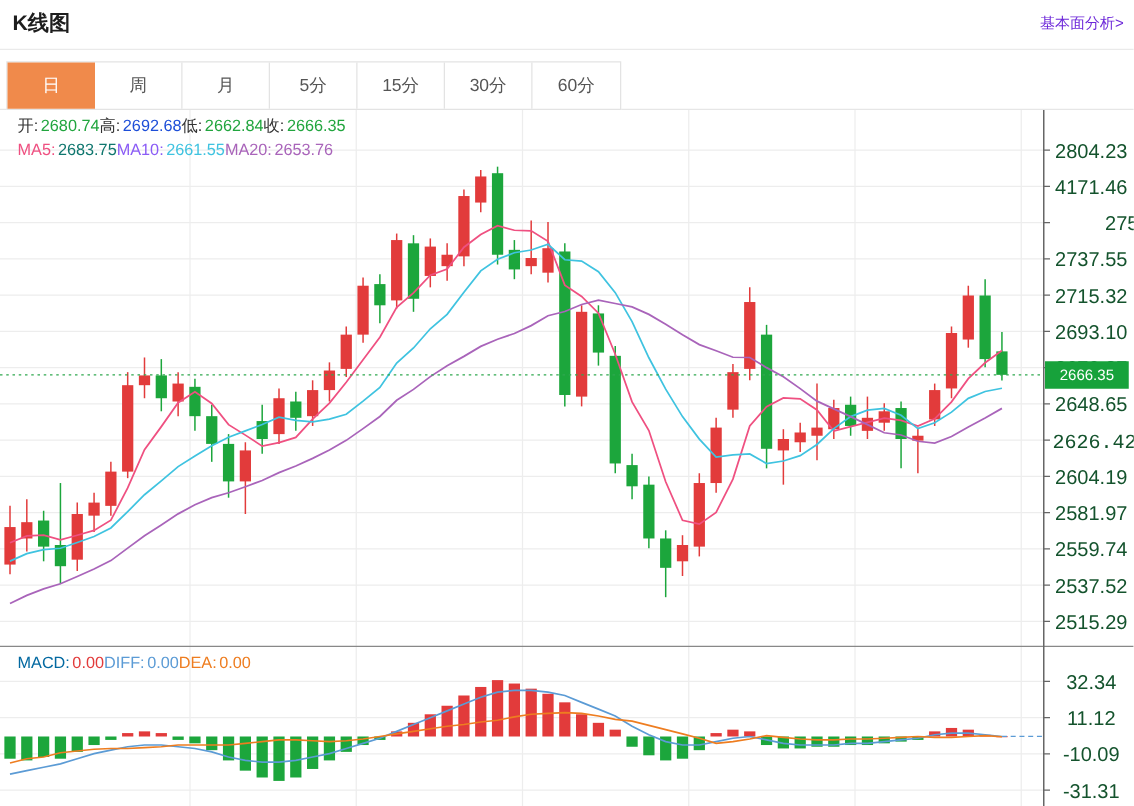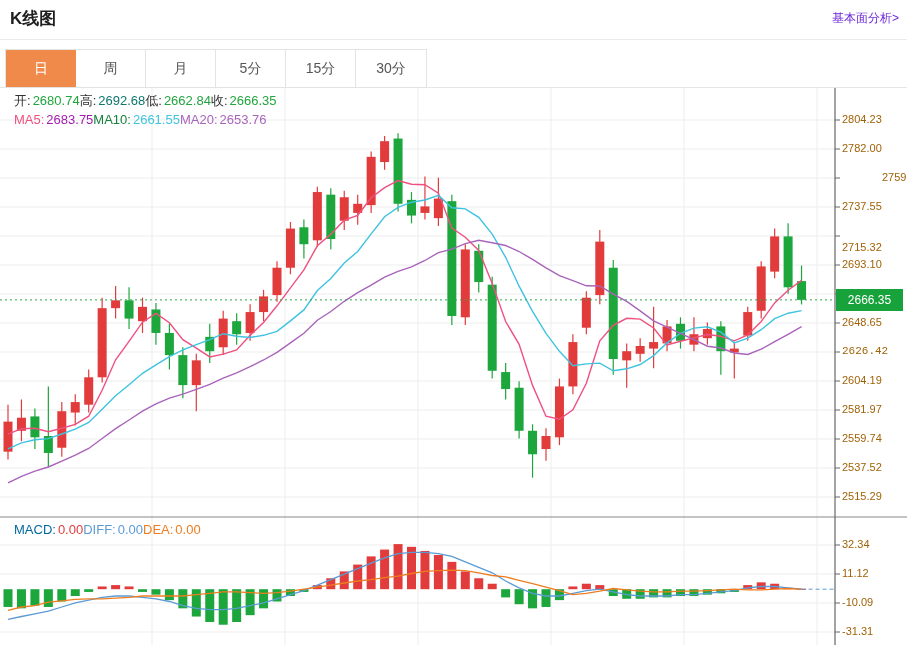--- a/index.html
+++ b/index.html
@@ -14,38 +14,39 @@
   .tab:last-child{border-right:none}
   .tab.active{color:#fff;border-right:none}
   .chart-top{position:absolute;left:0;top:87px;width:907px;height:1px;background:#e6e6e6}
   #chart-svg{position:absolute;left:0;top:0;z-index:1}
   .hitarea{position:absolute;z-index:2;background:transparent}
   .row{position:absolute;display:flex;font-size:13px;z-index:6;white-space:nowrap}
   #ohlc-row{left:14px;top:92px}
   #ma-row{left:14px;top:112px}
   #macd-row{left:14px;top:522px}
   .pair .lbl{color:#333;margin-right:2px}
-  .ticklab{position:absolute;left:842px;width:62px;font-size:11px;color:#a16207;z-index:3;text-align:left}
+  .ticklab{position:absolute;left:842px;width:62px;font-size:16px;color:#14532d;z-index:3;text-align:center}
   .badge{position:absolute;left:836px;top:289px;width:67px;height:22px;color:#fff;font-size:12px;
          line-height:22px;text-align:center;z-index:5}
 </style>
 </head>
 <body>
 
 <div class="hdr-title">K线图</div>
 <a class="hdr-link">基本面分析&gt;</a>
 <div class="hdr-sep"></div>
 
 <div id="tabs">
     <div class="tab active" style="background: rgb(240, 138, 75);">日</div>
     <div class="tab">周</div>
     <div class="tab">月</div>
     <div class="tab">5分</div>
     <div class="tab">15分</div>
     <div class="tab">30分</div>
+    <div class="tab">60分</div>
   </div>
 <div class="chart-top"></div>
 
 <svg id="chart-svg" width="907" height="645">
     <line x1="152" y1="88" x2="152" y2="645" stroke="#ededed" stroke-width="1"></line>
     <line x1="285" y1="88" x2="285" y2="645" stroke="#ededed" stroke-width="1"></line>
     <line x1="418" y1="88" x2="418" y2="645" stroke="#ededed" stroke-width="1"></line>
     <line x1="551" y1="88" x2="551" y2="645" stroke="#ededed" stroke-width="1"></line>
     <line x1="684" y1="88" x2="684" y2="645" stroke="#ededed" stroke-width="1"></line>
     <line x1="817" y1="88" x2="817" y2="645" stroke="#ededed" stroke-width="1"></line>
@@ -273,41 +274,41 @@
     <line x1="835" y1="545" x2="840" y2="545" stroke="#666666" stroke-width="1"></line>
     <line x1="835" y1="574" x2="840" y2="574" stroke="#666666" stroke-width="1"></line>
     <line x1="835" y1="603" x2="840" y2="603" stroke="#666666" stroke-width="1"></line>
     <line x1="835" y1="632" x2="840" y2="632" stroke="#666666" stroke-width="1"></line>
   </svg>
 <div class="hitarea" style="left:0;top:88px;width:835px;height:429px"></div>
 <div class="hitarea" style="left:0;top:518px;width:835px;height:127px"></div>
 
 <div id="ohlc-row" class="row">
     <span class="pair"><span class="lbl">开:</span><span style="color: rgb(33, 165, 62);">2680.74</span></span>
-    <span class="pair"><span class="lbl">高:</span><span style="color: #0f766e;">2692.68</span></span>
+    <span class="pair"><span class="lbl">高:</span><span style="color: #1d4ed8;">2692.68</span></span>
     <span class="pair"><span class="lbl">低:</span><span style="color: rgb(33, 165, 62);">2662.84</span></span>
     <span class="pair"><span class="lbl">收:</span><span style="color: rgb(33, 165, 62);">2666.35</span></span>
   </div>
 <div id="ma-row" class="row">
-    <span class="pair"><span class="lbl" style="color: rgb(239, 80, 129);">MA5:</span><span style="color: #a21caf;">2683.75</span></span>
-    <span class="pair"><span class="lbl" style="color: #15803d;">MA10:</span><span style="color: rgb(63, 195, 224);">2661.55</span></span>
+    <span class="pair"><span class="lbl" style="color: rgb(239, 80, 129);">MA5:</span><span style="color: #0f766e;">2683.75</span></span>
+    <span class="pair"><span class="lbl" style="color: #8b5cf6;">MA10:</span><span style="color: rgb(63, 195, 224);">2661.55</span></span>
     <span class="pair"><span class="lbl" style="color: rgb(169, 100, 186);">MA20:</span><span style="color: rgb(169, 100, 186);">2653.76</span></span>
   </div>
 <div id="macd-row" class="row">
     <span class="pair"><span class="lbl" style="color: #0369a1;">MACD:</span><span style="color: rgb(226, 59, 59);">0.00</span></span>
     <span class="pair"><span class="lbl" style="color: rgb(91, 155, 213);">DIFF:</span><span style="color: rgb(91, 155, 213);">0.00</span></span>
     <span class="pair"><span class="lbl" style="color: rgb(238, 125, 32);">DEA:</span><span style="color: rgb(238, 125, 32);">0.00</span></span>
   </div>
 
 <div id="tick-labels">
     <div class="ticklab" style="top: 113px;">2804.23</div>
-    <div class="ticklab" style="top: 142px;">2782.00</div>
+    <div class="ticklab" style="top: 142px;">4171.46</div>
     <div class="ticklab" style="top: 171px; margin-left: 40px;">2759.77</div>
     <div class="ticklab" style="top: 200px;">2737.55</div>
-    <div class="ticklab" style="top: 229px; margin-top: 12px;">2715.32</div>
+    <div class="ticklab" style="top: 229px;">2715.32</div>
     <div class="ticklab" style="top: 258px;">2693.10</div>
     <div class="ticklab" style="top: 287px;">2670.87</div>
     <div class="ticklab" style="top: 316px;">2648.65</div>
     <div class="ticklab" style="top: 345px; font-family: Liberation Mono, monospace;">2626.42</div>
     <div class="ticklab" style="top: 374px;">2604.19</div>
     <div class="ticklab" style="top: 403px;">2581.97</div>
     <div class="ticklab" style="top: 432px;">2559.74</div>
     <div class="ticklab" style="top: 461px;">2537.52</div>
     <div class="ticklab" style="top: 490px;">2515.29</div>
     <div class="ticklab" style="top: 538px;">32.34</div>

